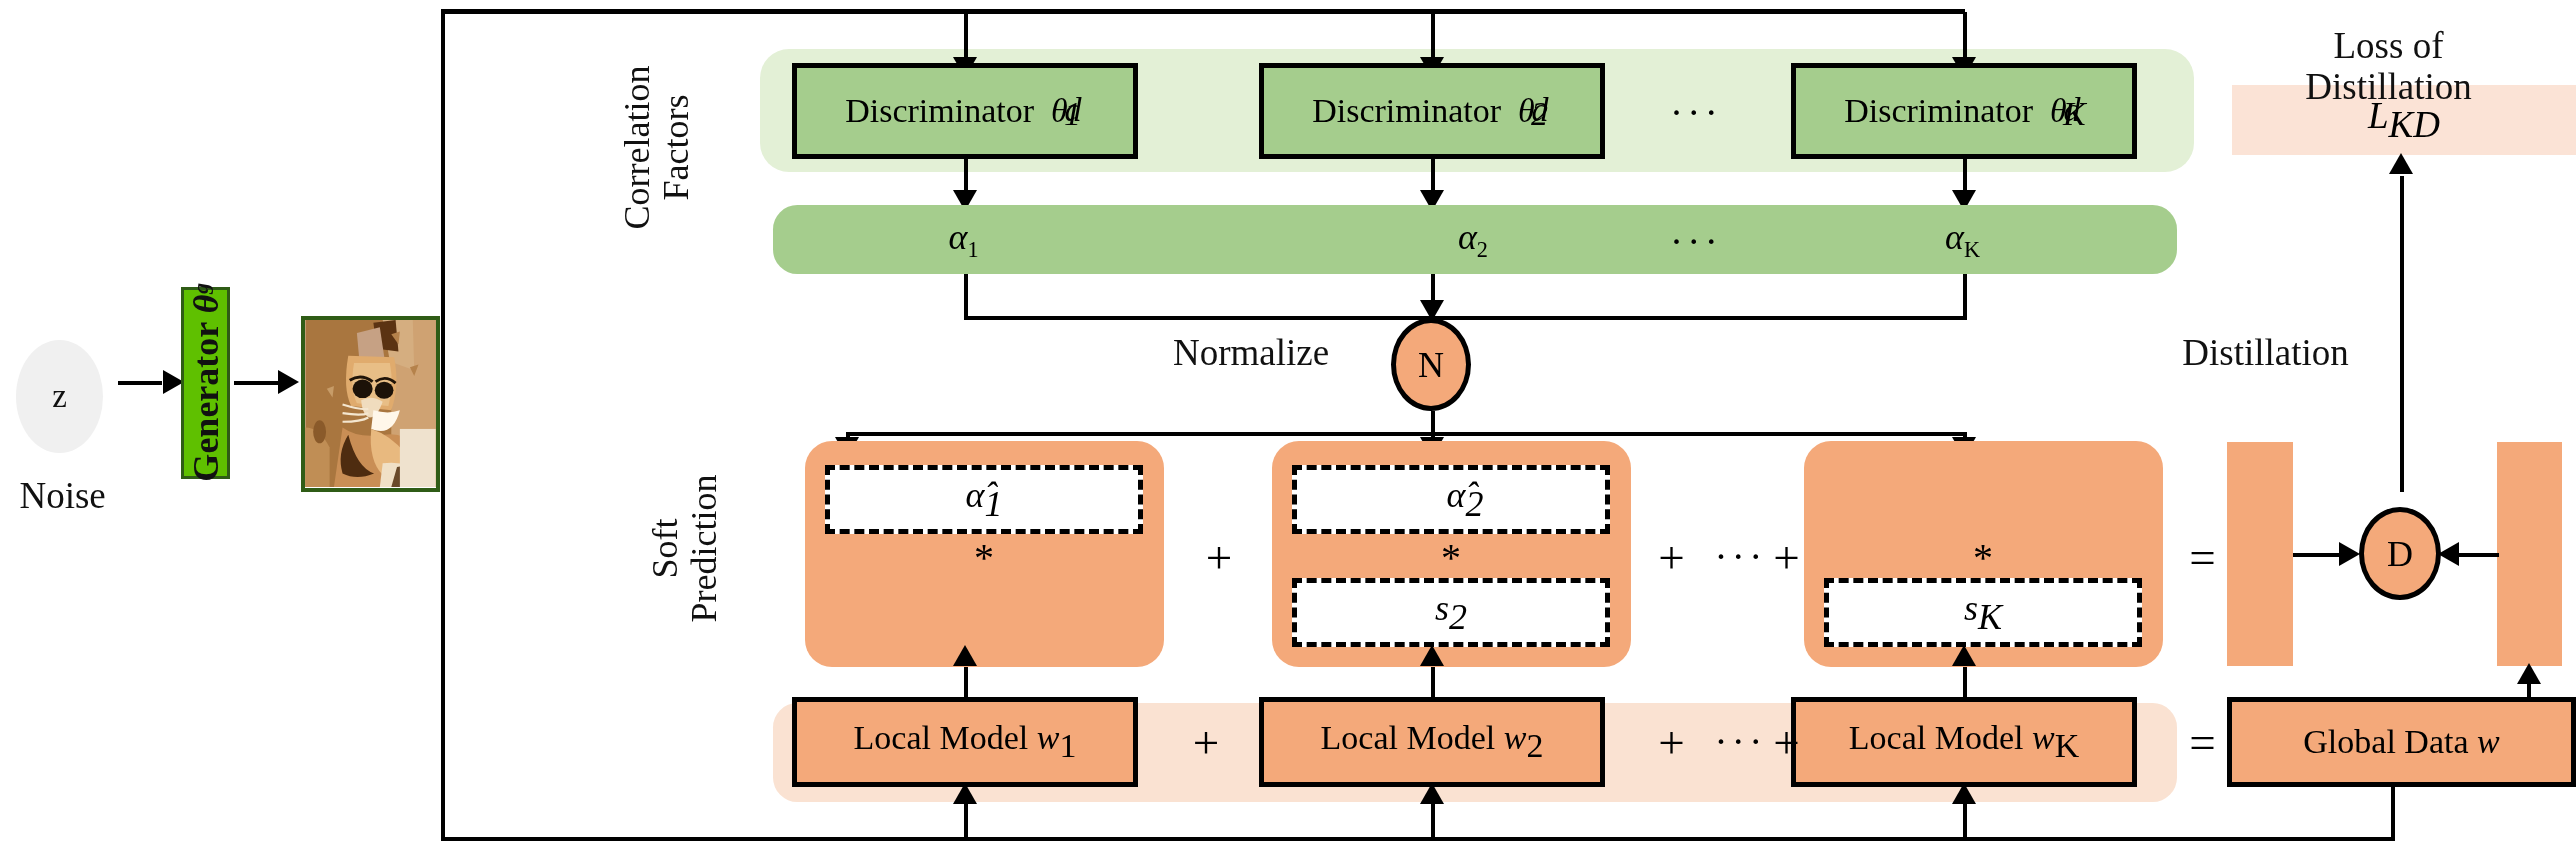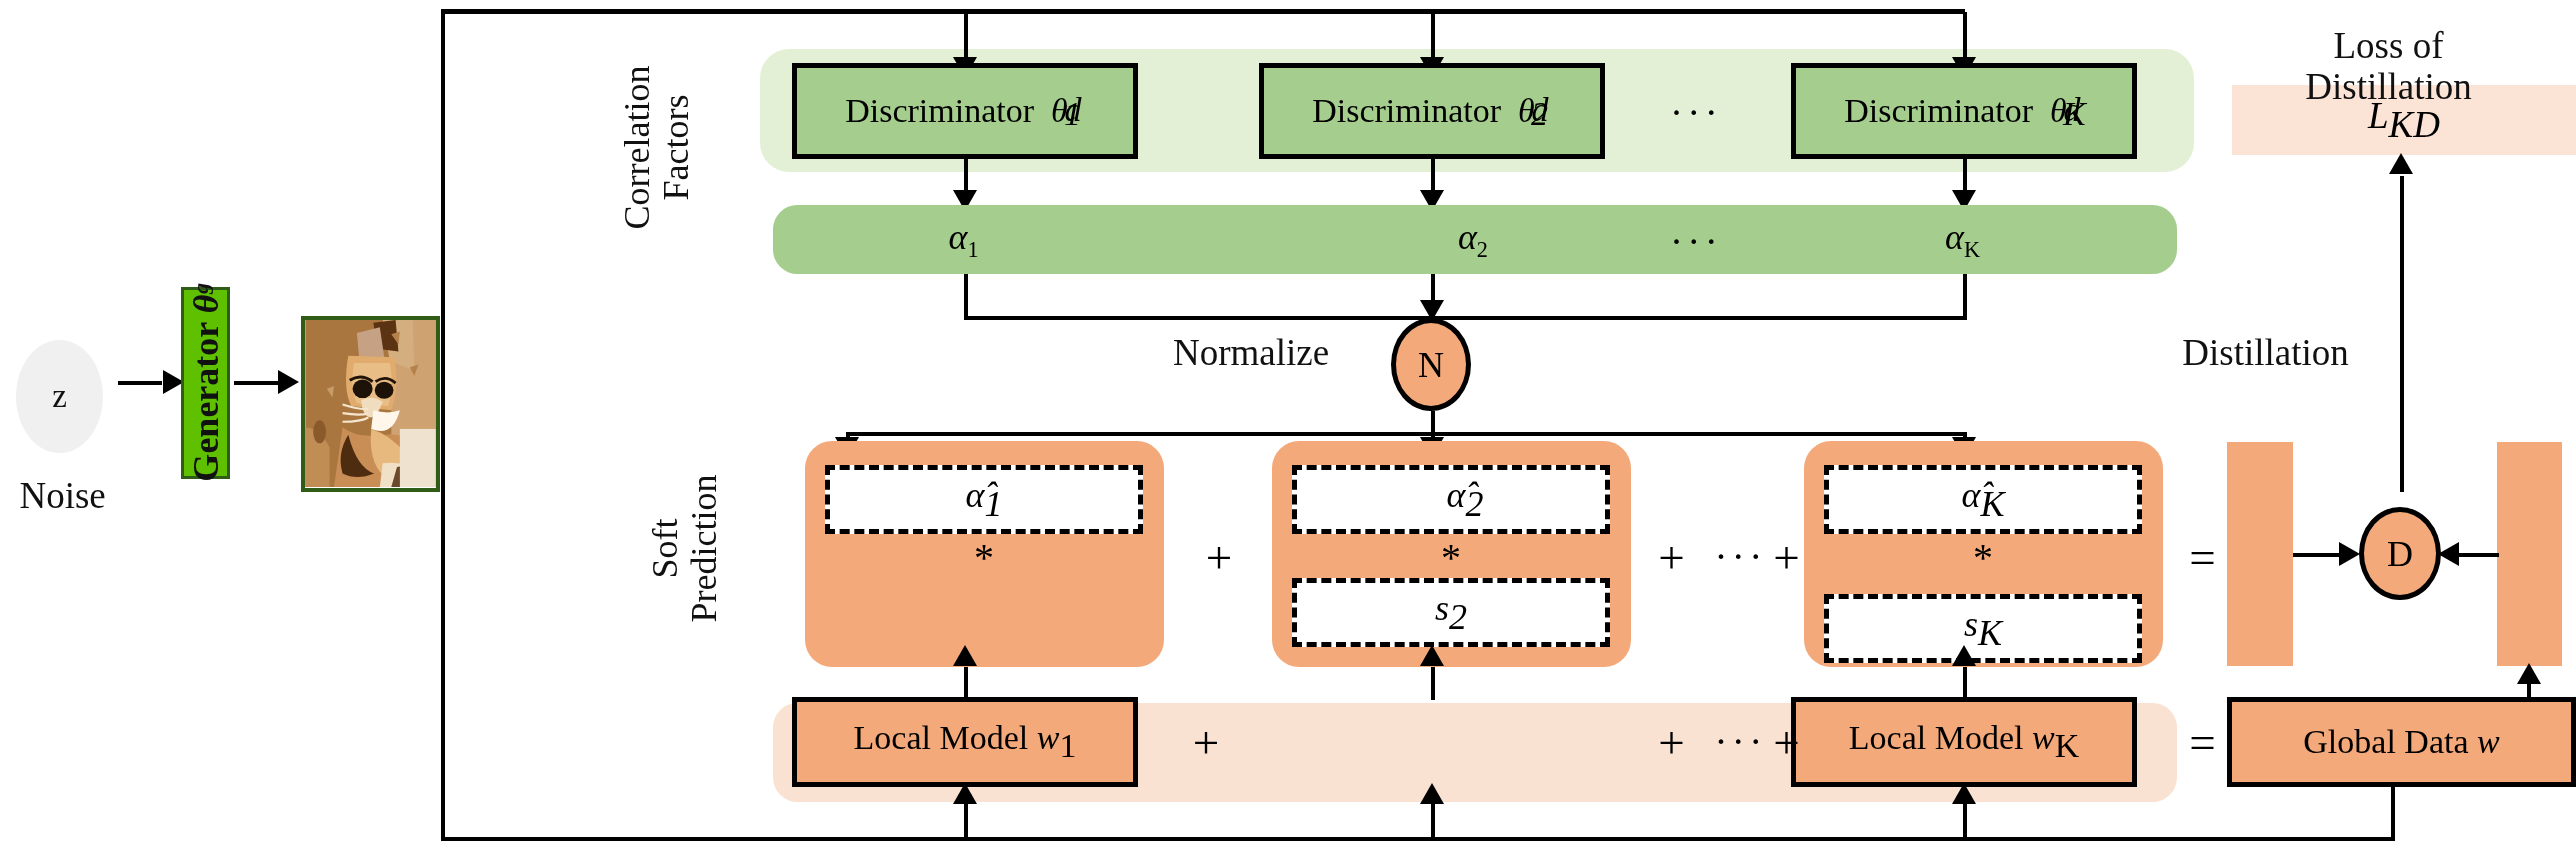--- a/index.html
+++ b/index.html
@@ -209,38 +209,38 @@
   <div class="abs sp-card" style="left:1272px;top:441px;width:359px;height:226px;"></div>
   <div class="abs sp-slot ctr" style="left:1292px;top:465px;width:318px;height:69px;padding-left:28px;">
     <span><span>α̂</span><sub style="font-size:0.62em;font-style:normal;"><span>2</span></sub></span>
   </div>
   <div class="abs sp-star ctr" style="left:1292px;top:539px;width:318px;height:37px;">*</div>
   <div class="abs sp-slot ctr" style="left:1292px;top:578px;width:318px;height:69px;">
     <span><span>s</span><sub style="font-size:0.62em;font-style:normal;"><span>2</span></sub></span>
   </div>
 
   <div class="abs sp-card" style="left:1804px;top:441px;width:359px;height:226px;"></div>
-  <div class="abs sp-slot ctr" style="left:1824px;top:465px;width:318px;height:69px;">
-    <span><span>α̂</span><sub style="font-size:0.62em;font-style:normal;"><span>K</span></sub></span>
-  </div>
   <div class="abs sp-star ctr" style="left:1824px;top:539px;width:318px;height:37px;">*</div>
-  <div class="abs sp-slot ctr" style="left:1824px;top:578px;width:318px;height:69px;margin-top:16px;">
+  <div class="abs sp-slot ctr" style="left:1824px;top:578px;width:318px;height:69px;">
     <span><span>s</span><sub style="font-size:0.62em;font-style:normal;"><span>K</span></sub></span>
   </div>
 
   <div class="abs plus ctr" style="left:1176px;top:532px;width:86px;height:50px;">+</div>
   <div class="abs plus ctr" style="left:1639px;top:532px;width:65px;height:50px;">+</div>
   <div class="abs dots ctr" style="left:1701px;top:535px;width:79px;height:43px;">···</div>
   <div class="abs plus ctr" style="left:1758px;top:532px;width:57px;height:50px;">+</div>
   <div class="abs equals ctr" style="left:2170px;top:532px;width:65px;height:50px;">=</div>
 
   <div class="abs band-local" style="left:773px;top:703px;width:1404px;height:99px;"></div>
 
   <div class="abs lm-box ctr" style="left:792px;top:697px;width:346px;height:90px;">
     <span><span>Local Model</span>&nbsp;<i style="font-style:italic;text-align:right;"><span>w</span><sub style="font-size:0.62em;font-style:normal;"><span>1</span></sub></i></span>
+  </div>
+  <div class="abs lm-box ctr" style="left:1259px;top:697px;width:346px;height:90px;">
+    <span><span>Local Model</span>&nbsp;<i style="font-style:italic;"><span>w</span><sub style="font-size:0.62em;font-style:normal;"><span>2</span></sub></i></span>
   </div>
   <div class="abs lm-box ctr" style="left:1791px;top:697px;width:346px;height:90px;">
     <span><span>Local Model</span>&nbsp;<i style="font-style:italic;"><span>w</span><sub style="font-size:0.62em;font-style:normal;"><span>K</span></sub></i></span>
   </div>
 
   <div class="abs plus ctr" style="left:1163px;top:717px;width:86px;height:50px;">+</div>
   <div class="abs plus ctr" style="left:1639px;top:717px;width:65px;height:50px;">+</div>
   <div class="abs dots ctr" style="left:1701px;top:720px;width:79px;height:43px;">···</div>
   <div class="abs plus ctr" style="left:1758px;top:717px;width:57px;height:50px;">+</div>
   <div class="abs equals ctr" style="left:2170px;top:717px;width:65px;height:50px;">=</div>

